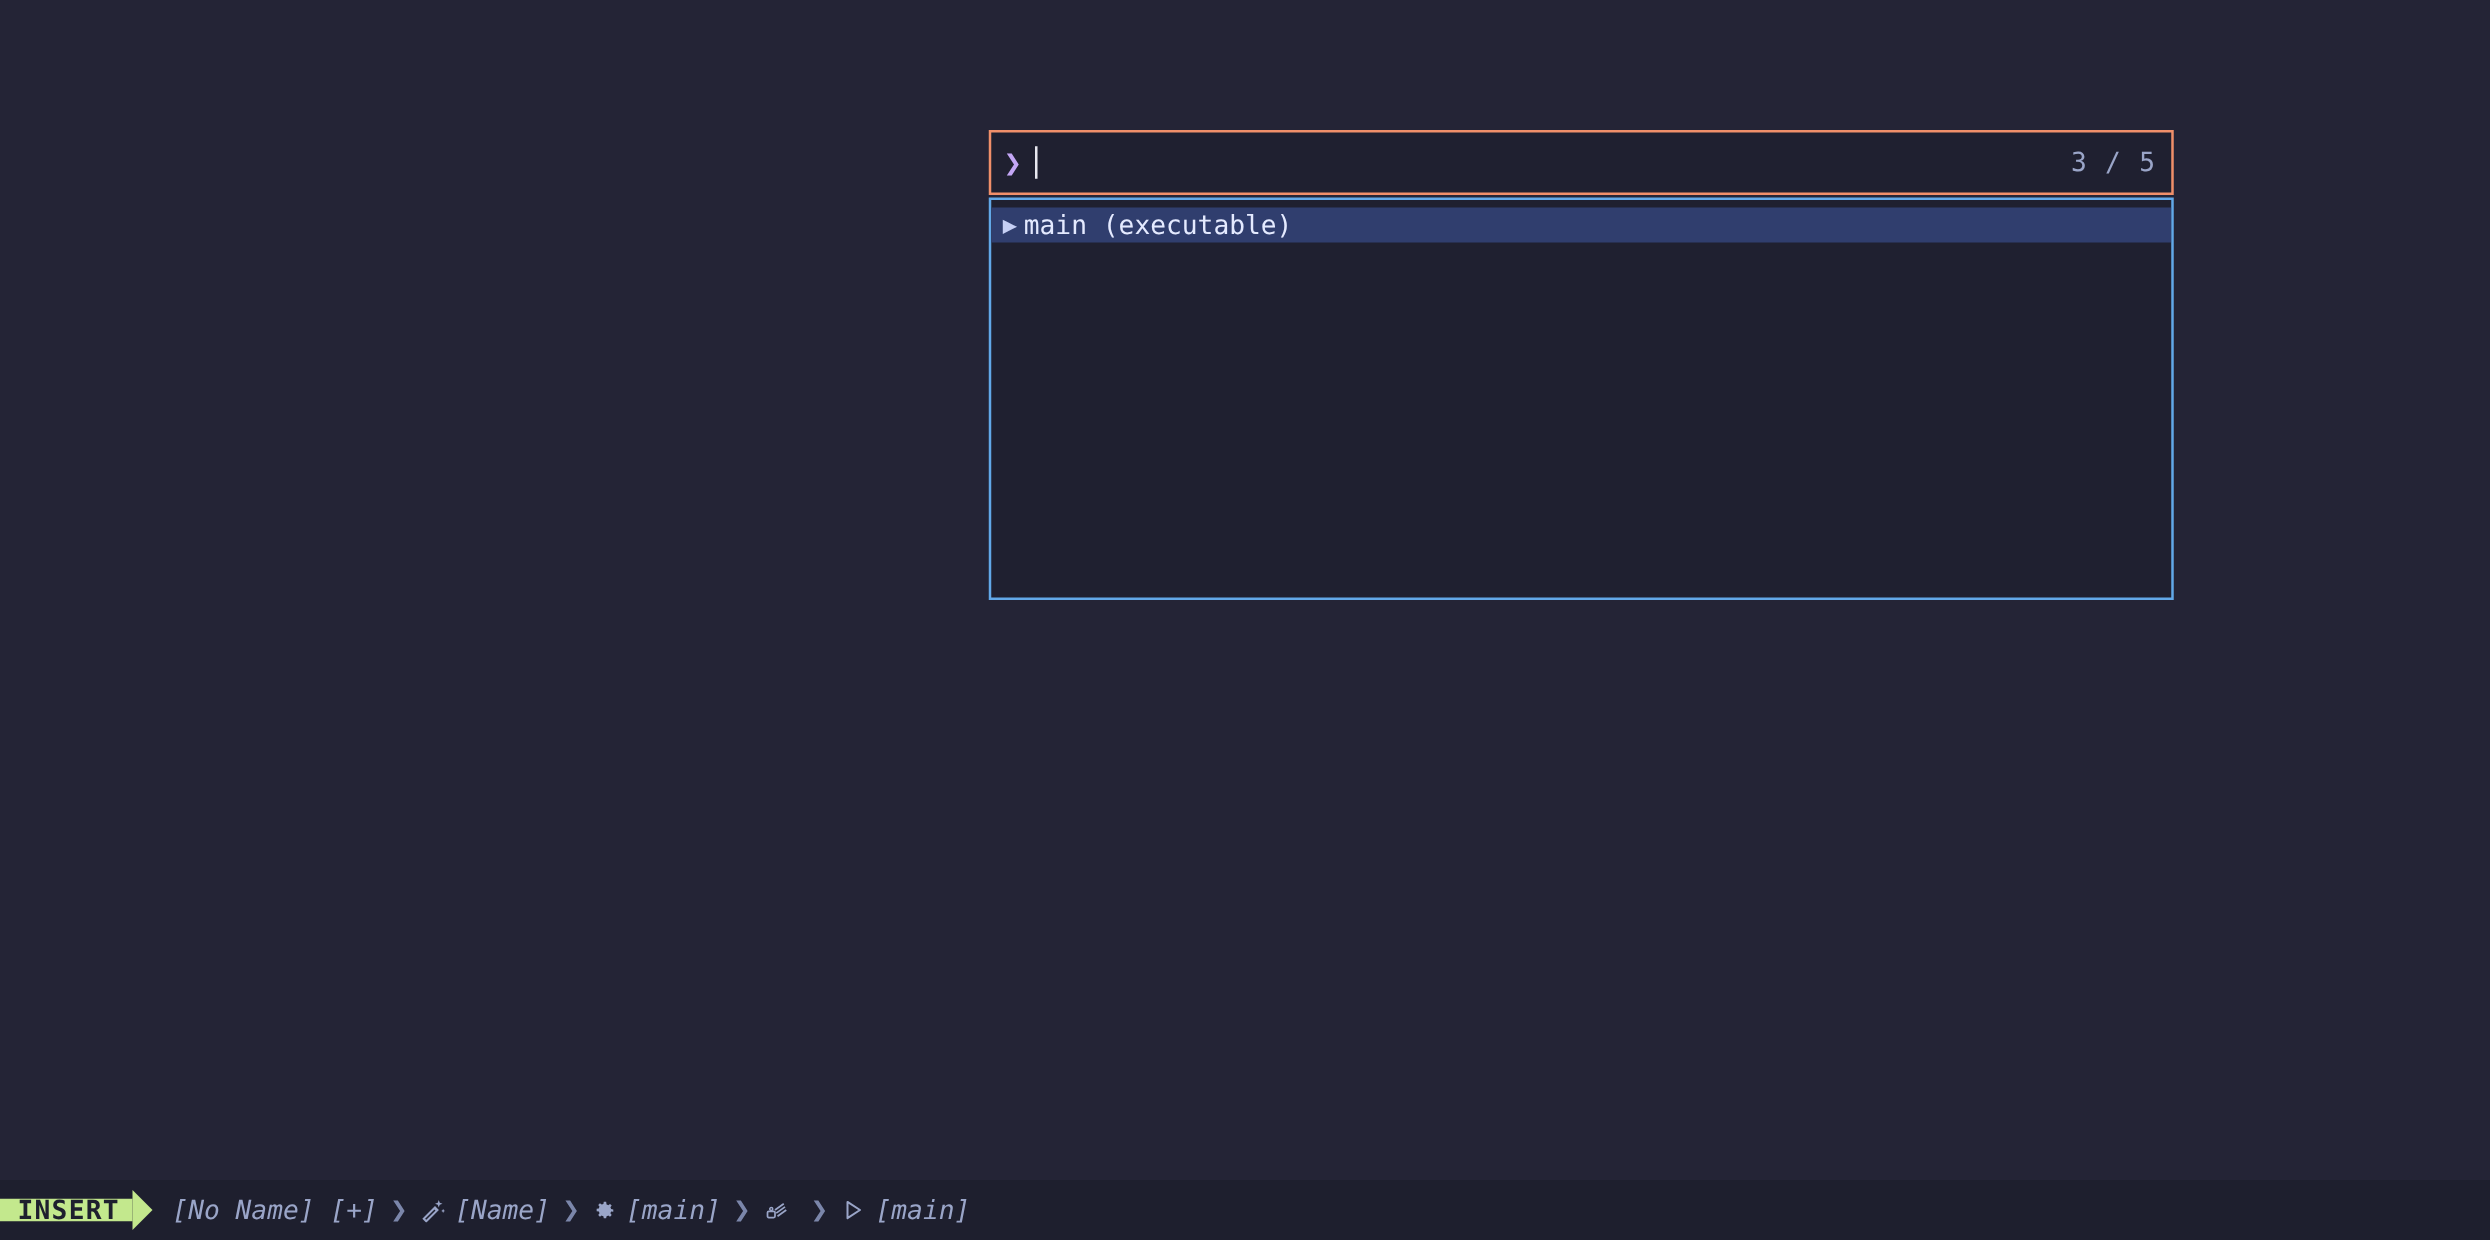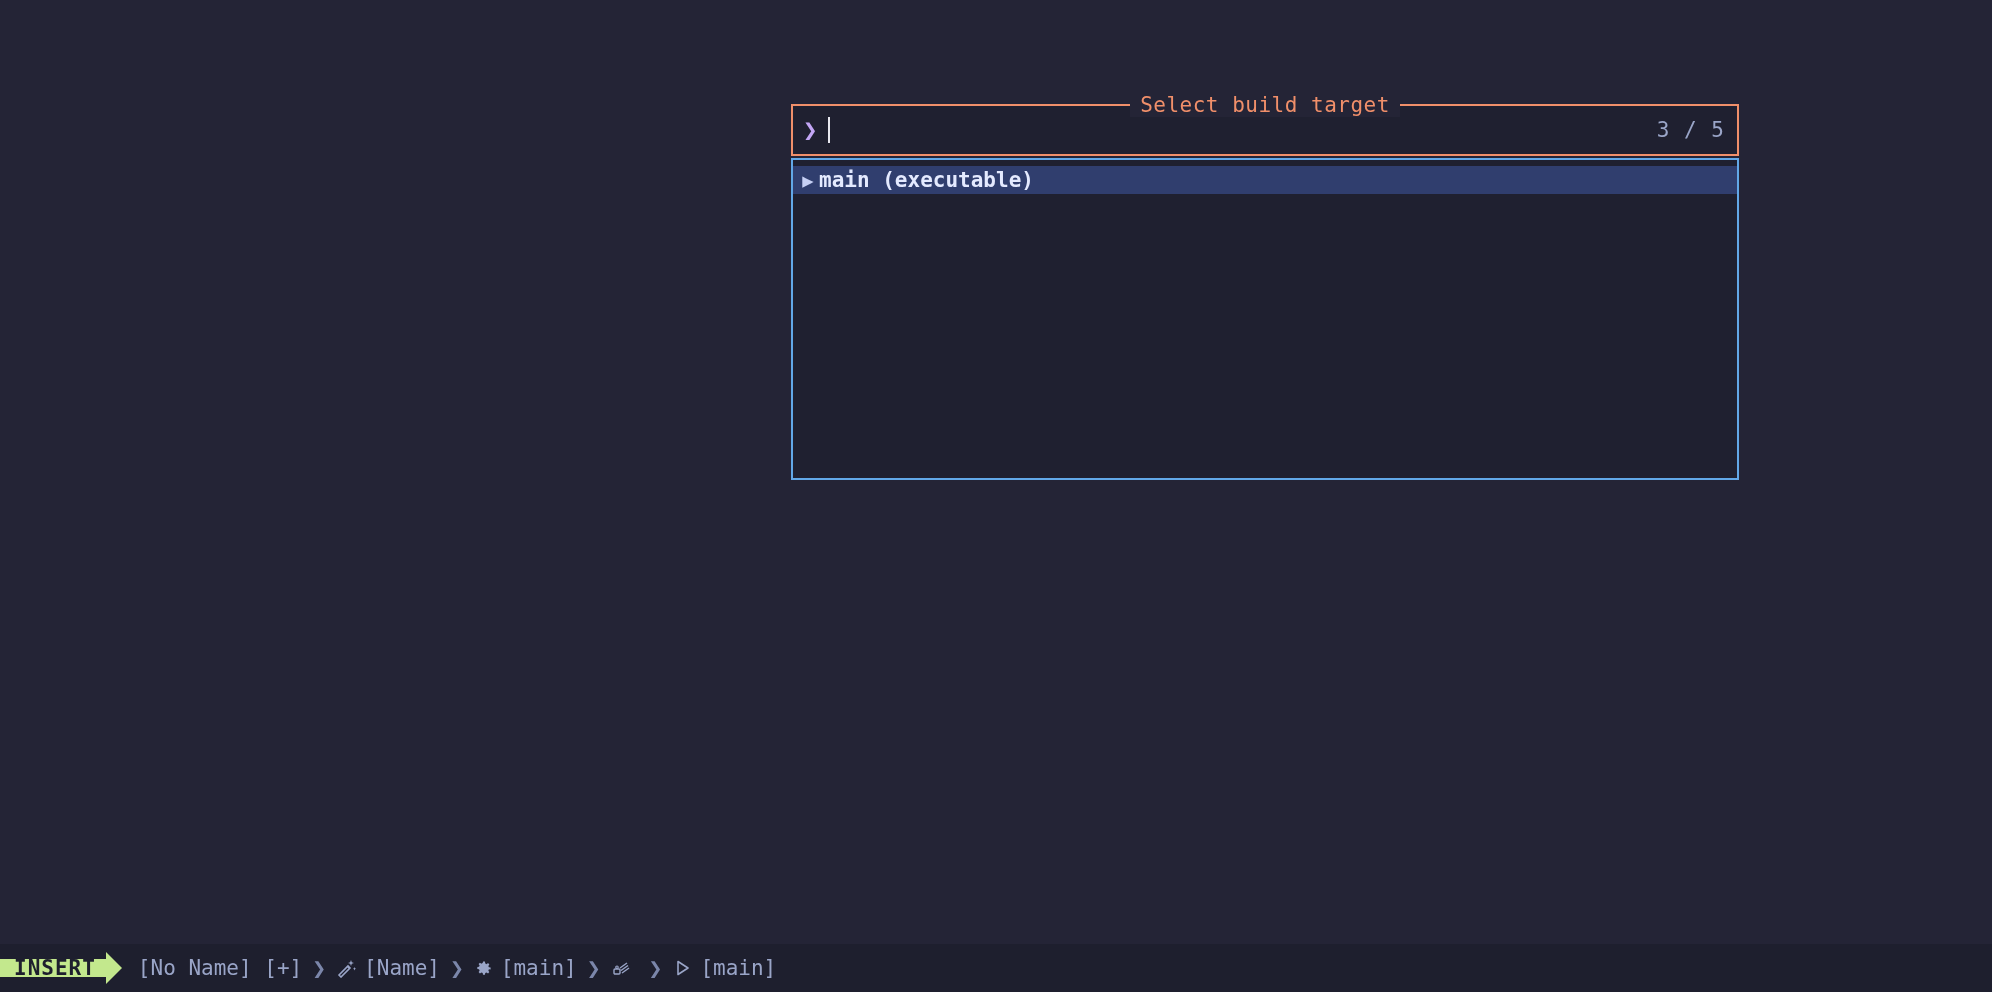--- a/index.html
+++ b/index.html
@@ -135,21 +135,20 @@
   .result-row:not(.selected) .result-marker {
     color: transparent;
   }
   .result-label {
     flex: 0 0 auto;
     font-size: 21px;
     color: #b9c2e0;
   }
   .result-row.selected .result-label {
     color: #e4eaff;
-    font-weight: bold;
   }
 
   
   #status-line {
     position: absolute;
     left: 0;
     bottom: 0;
     width: 1992px;
     height: 48px;
     background: #1e1f2e;
@@ -181,20 +180,21 @@
     display: flex;
     align-items: center;
     margin-left: 16px;
     color: #9aa5c8;
     font-size: 21px;
     white-space: pre;
   }
   .crumb-text {
     color: #9aa5c8;
     white-space: pre;
+    font-style: italic;
   }
   .crumb-sep {
     color: #7b86aa;
     font-size: 23px;
     margin: 0 10px;
     flex: 0 0 auto;
   }
   .crumb-icon {
     display: inline-flex;
     align-items: center;
@@ -209,23 +209,20 @@
   }
 </style>
 </head>
 <body>
 
 <div id="editor-background"></div>
 
 <div id="picker-window">
 
   <div id="prompt-pane">
-    <div id="prompt-title-wrap">
-      <span id="prompt-title">Select build target</span>
-    </div>
     <div id="prompt-row">
       <span id="prompt-chevron">❯</span>
       <div id="prompt-input">
         <span id="prompt-value"></span>
         <span id="prompt-cursor"></span>
       </div>
       <span id="prompt-counter">3 / 5</span>
     </div>
   </div>
 

